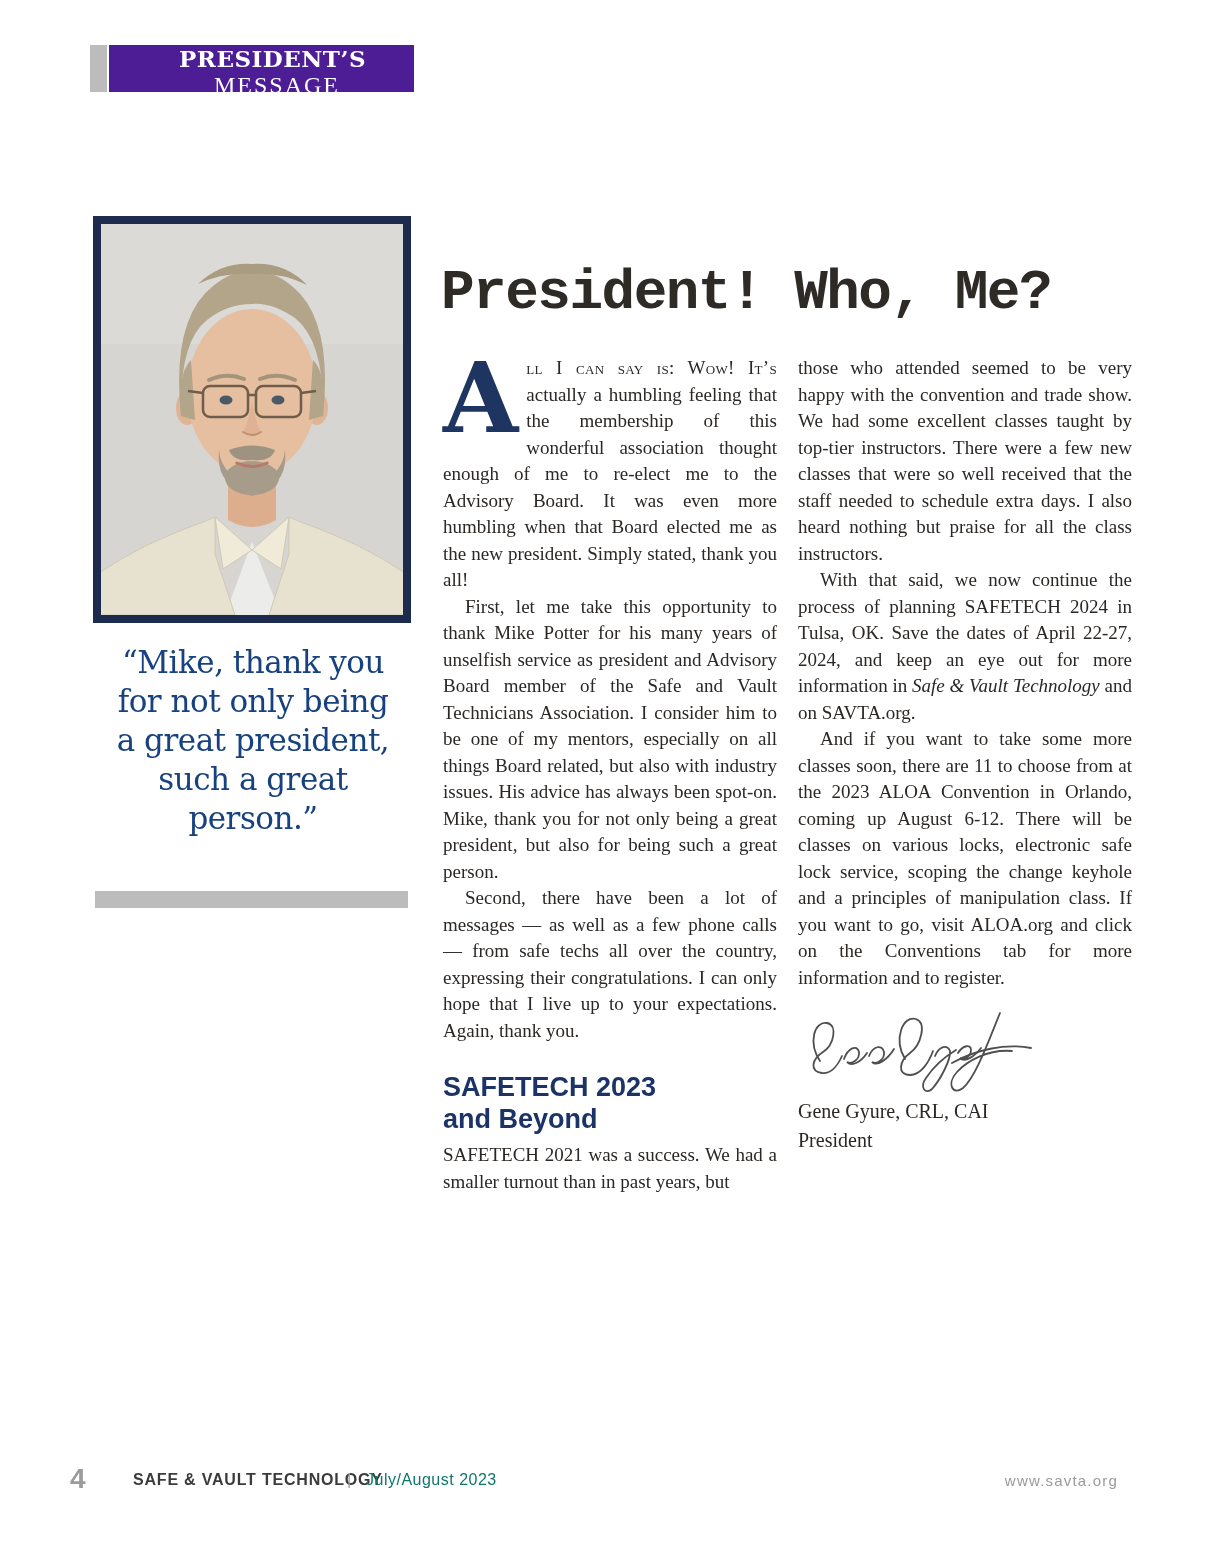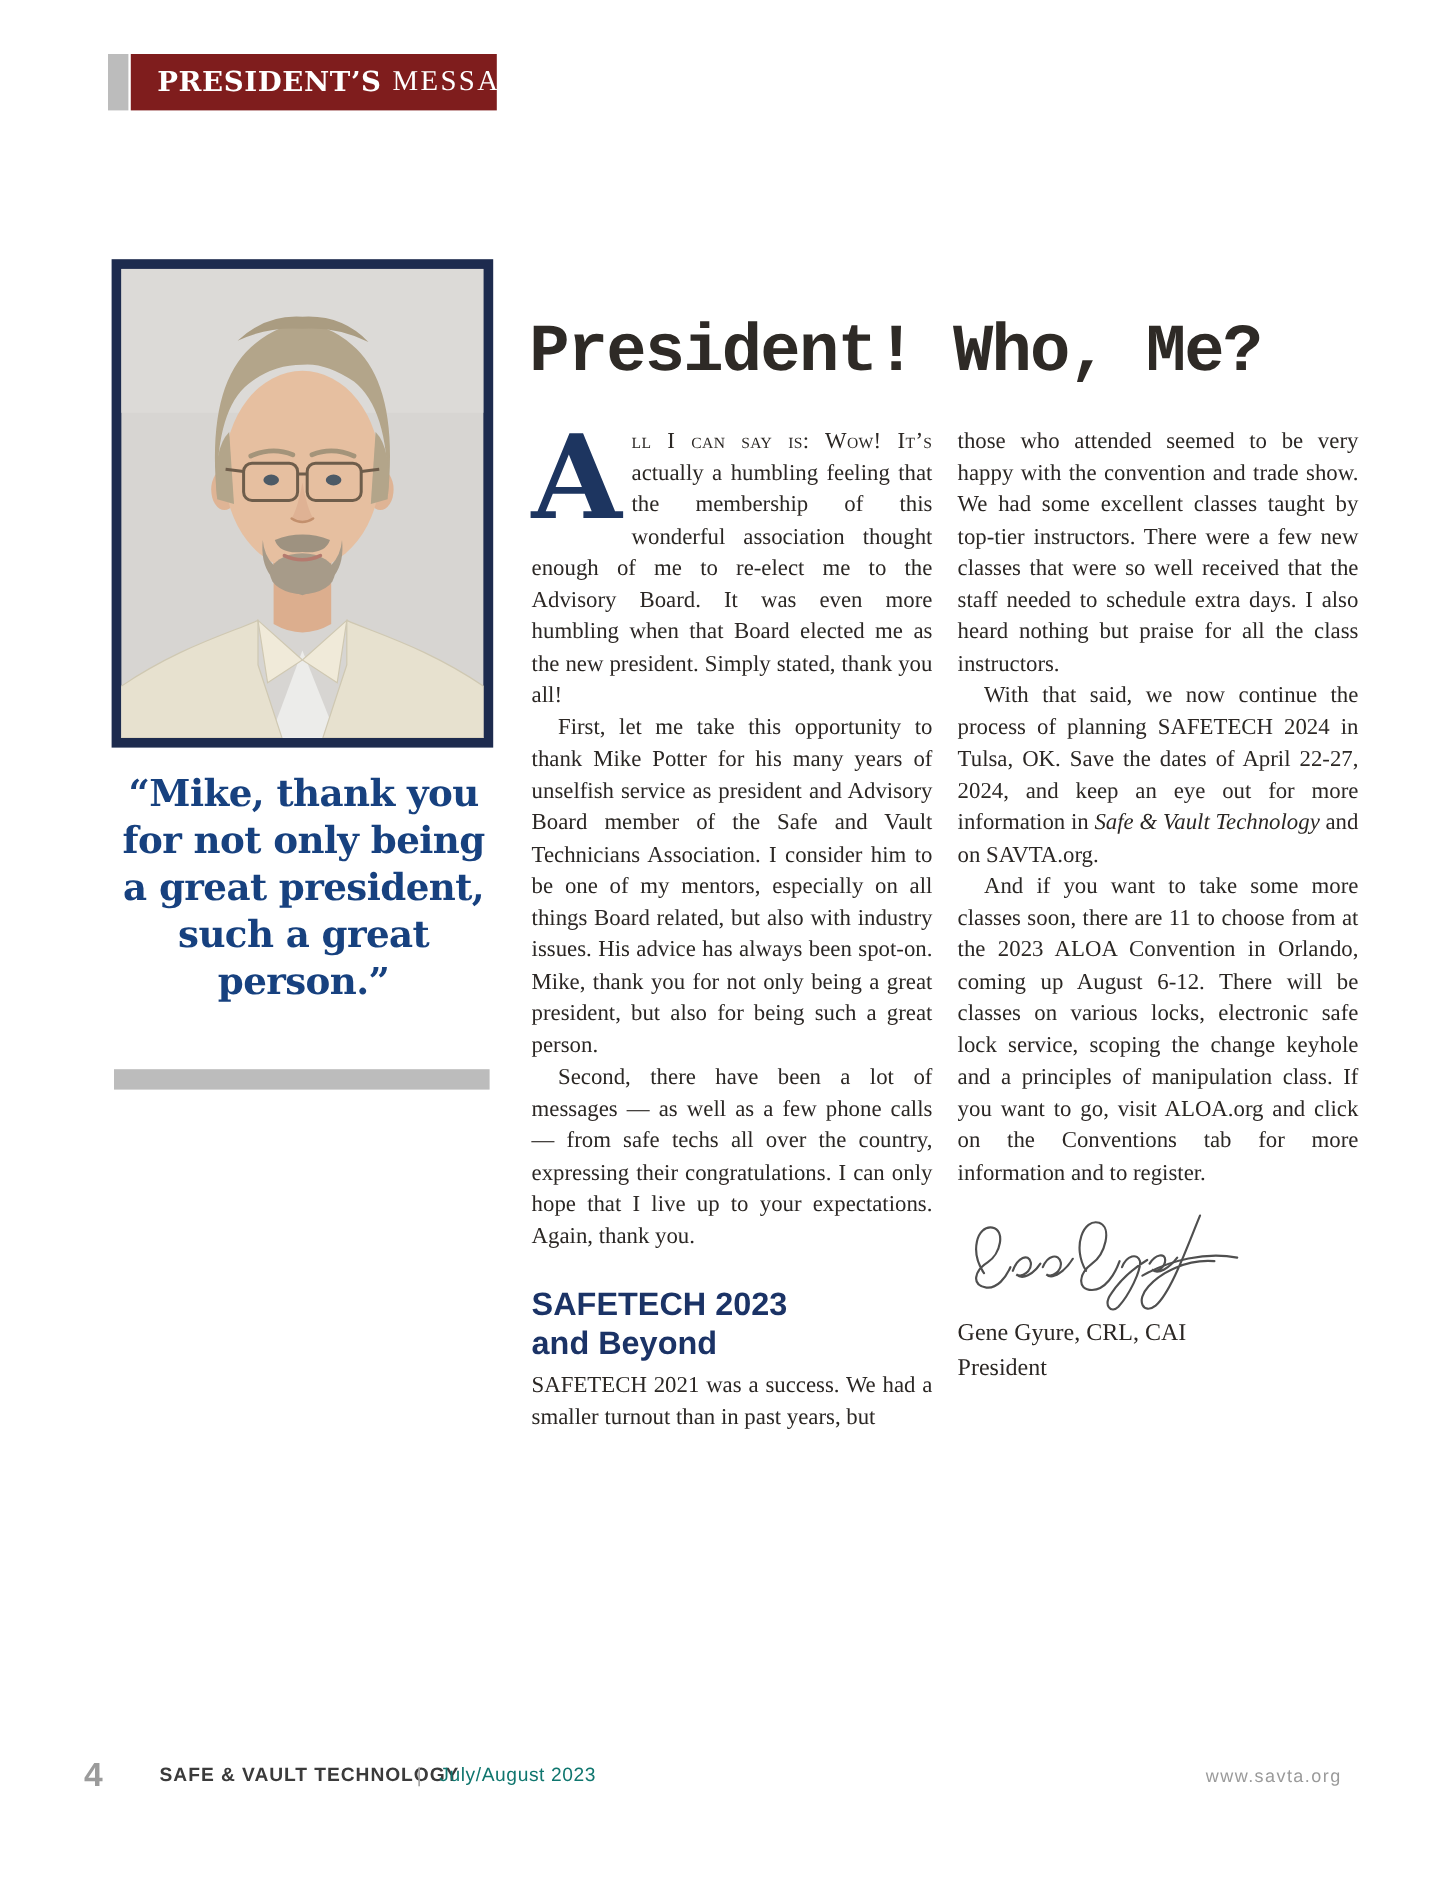--- a/index.html
+++ b/index.html
@@ -6,36 +6,36 @@
   .page {
     position:relative; width:1206px; height:1566px; margin:0 auto;
     background:#ffffff; overflow:hidden;
     font-family:"Liberation Serif", serif; color:#2b2724;
   }
 
   
   .banner-tab { position:absolute; left:90px; top:45px; width:17px; height:47px; background:#bcbcbc; }
   .banner {
     position:absolute; left:109px; top:45px; width:305px; height:47px;
-    background:#7f1d1d; color:#ffffff; display:flex; align-items:center;
-    padding-left:22px; box-sizing:border-box; white-space:nowrap;
+    background:#4c1d95; color:#ffffff; display:flex; align-items:center;
+    padding-left:22px; box-sizing:border-box; white-space:nowrap;flex-direction:column;
   }
   .banner-bold { font-family:"DejaVu Serif", serif; font-weight:bold; font-size:23px; letter-spacing:0.5px; }
   .banner-reg  { font-family:"Liberation Serif", serif; font-size:24px; letter-spacing:2px; margin-left:9px; }
 
   
   .photo-frame {
     position:absolute; left:93px; top:216px; width:318px; height:407px;
     background:#1d2b4e; padding:8px; box-sizing:border-box;
   }
   .photo-frame svg { display:block; width:100%; height:100%; }
 
   .pull-quote {
     position:absolute; left:84px; top:643px; width:338px; text-align:center;
-    font-family:"DejaVu Serif", serif; font-weight:bold;
+    font-family:"DejaVu Serif", serif; font-weight:normal;
     font-size:31px; line-height:39px; color:#17417f; letter-spacing:-0.5px;
   }
   .quote-bar { position:absolute; left:95px; top:891px; width:313px; height:17px; background:#bcbcbc; }
 
   
   .article-title {
     position:absolute; left:441px; top:261px;
     font-family:Liberation Mono, monospace; font-weight:bold;
     font-size:56px; letter-spacing:-1.5px; color:#2e2a26; white-space:nowrap;
   }

